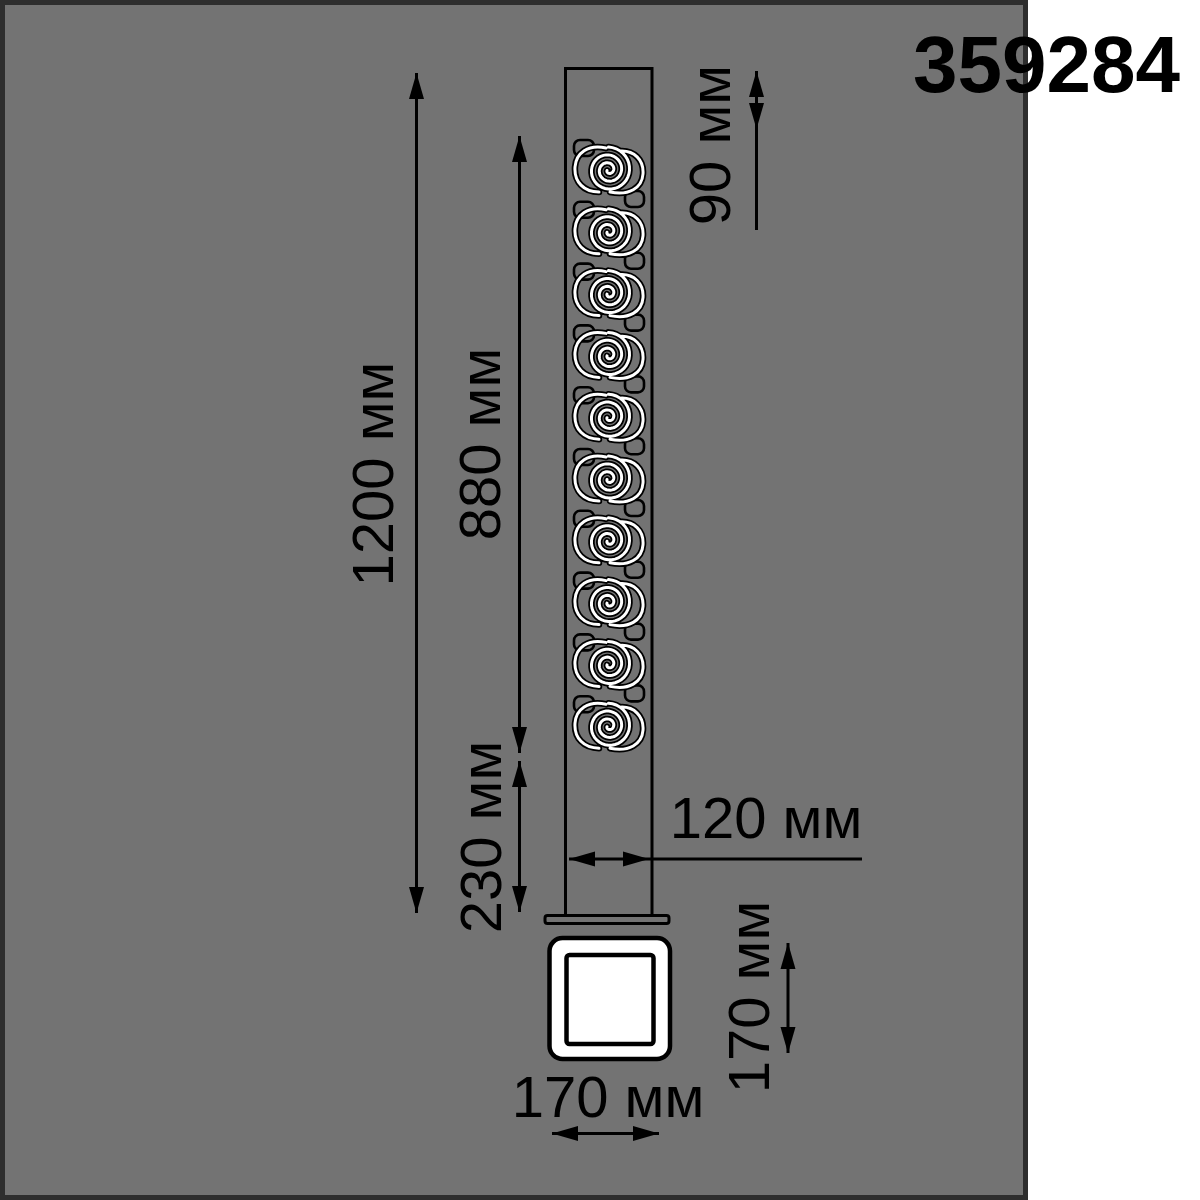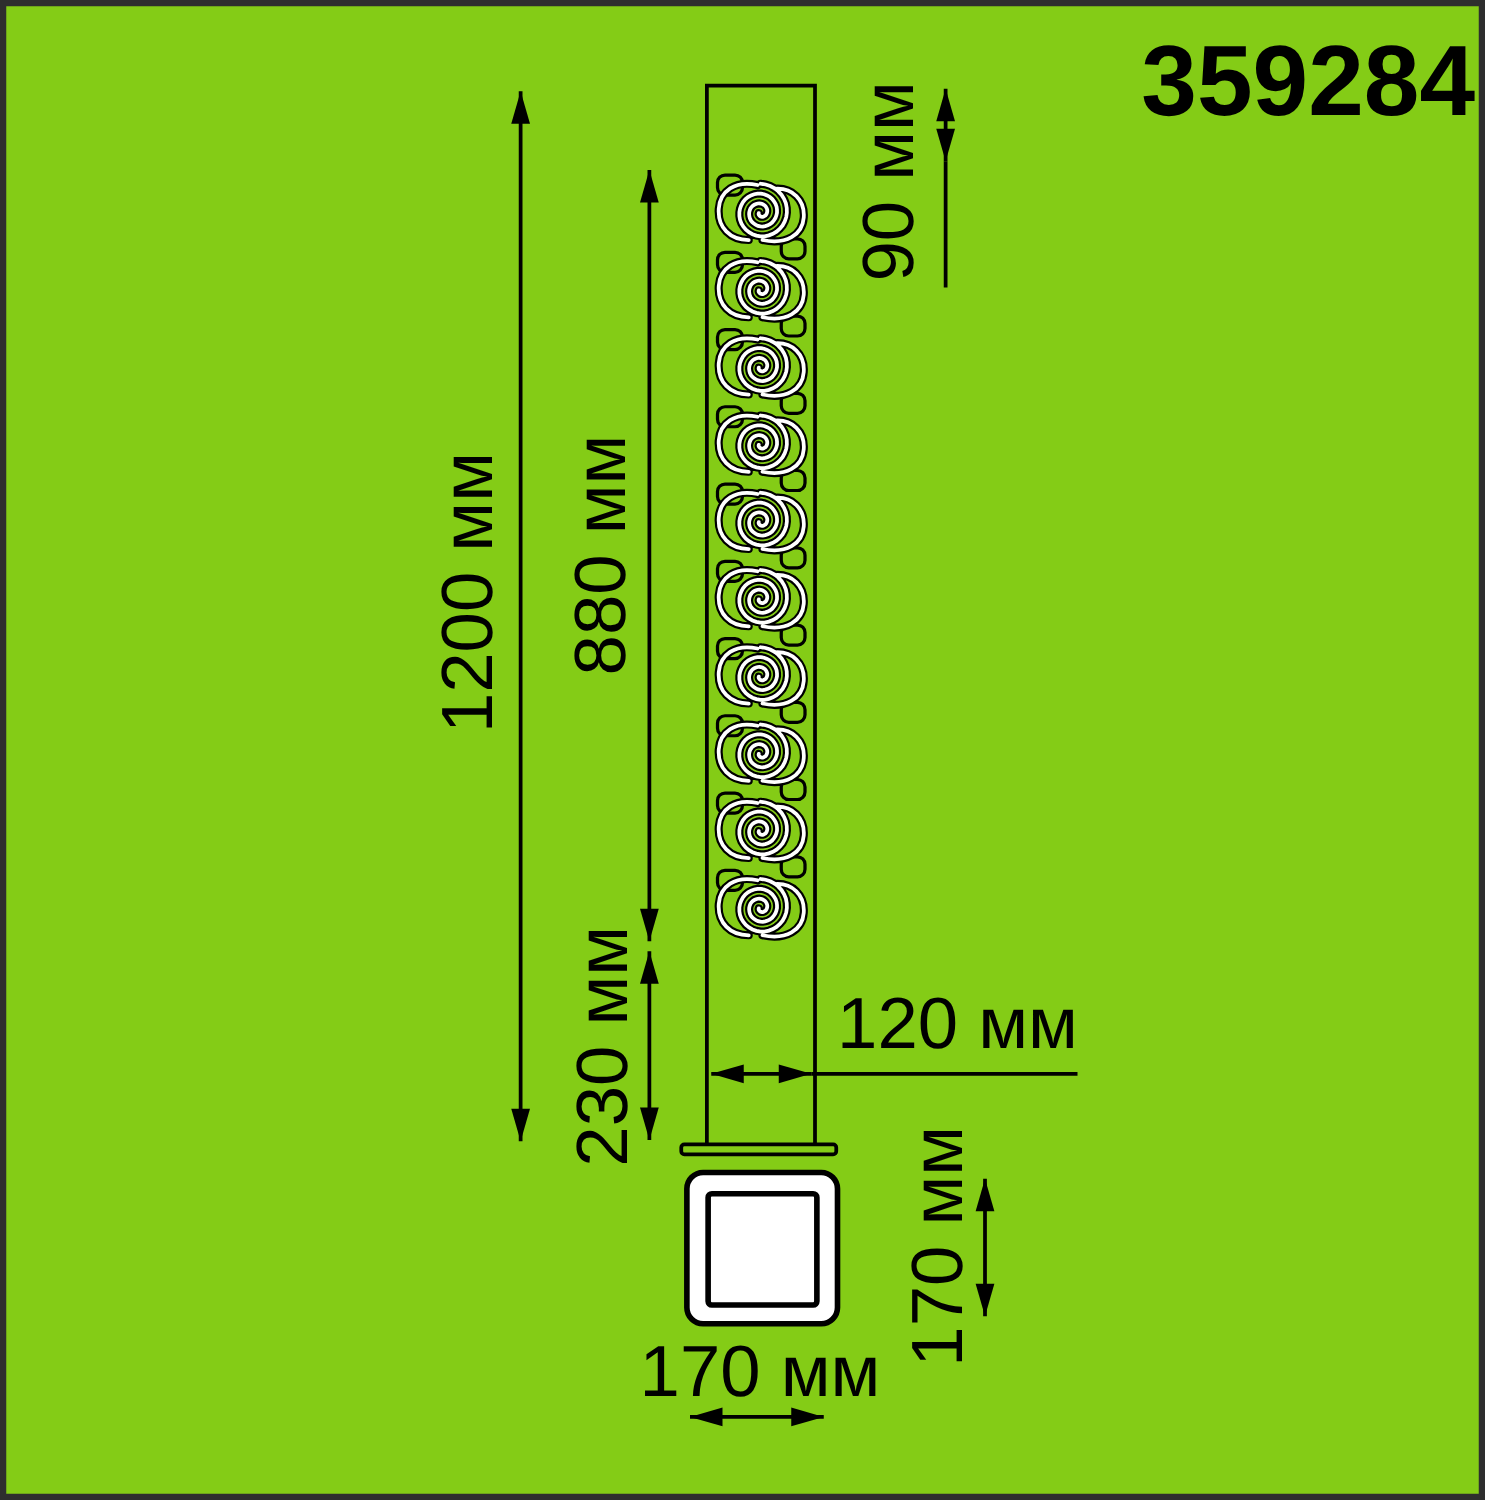--- a/index.html
+++ b/index.html
@@ -2,25 +2,25 @@
 <html><head>
 <meta charset="utf-8">
 <style>
   html, body {
     margin: 0;
     padding: 0;
     background: #ffffff;
   }
   .frame {
     position: relative;
-    width: 1188px;
+    width: 1028px;
     height: 1200px;
     box-sizing: border-box;
     border: 5px solid #2e2e2e;
-    background: #84cc16;
+    background: #737373;
     font-family: "Liberation Sans", "DejaVu Sans", sans-serif;
   }
   svg { display: block; }
   .drawing-line {
     stroke: #000000;
     stroke-width: 3;
     fill: none;
   }
   .thick-outline {
     stroke: #000000;

